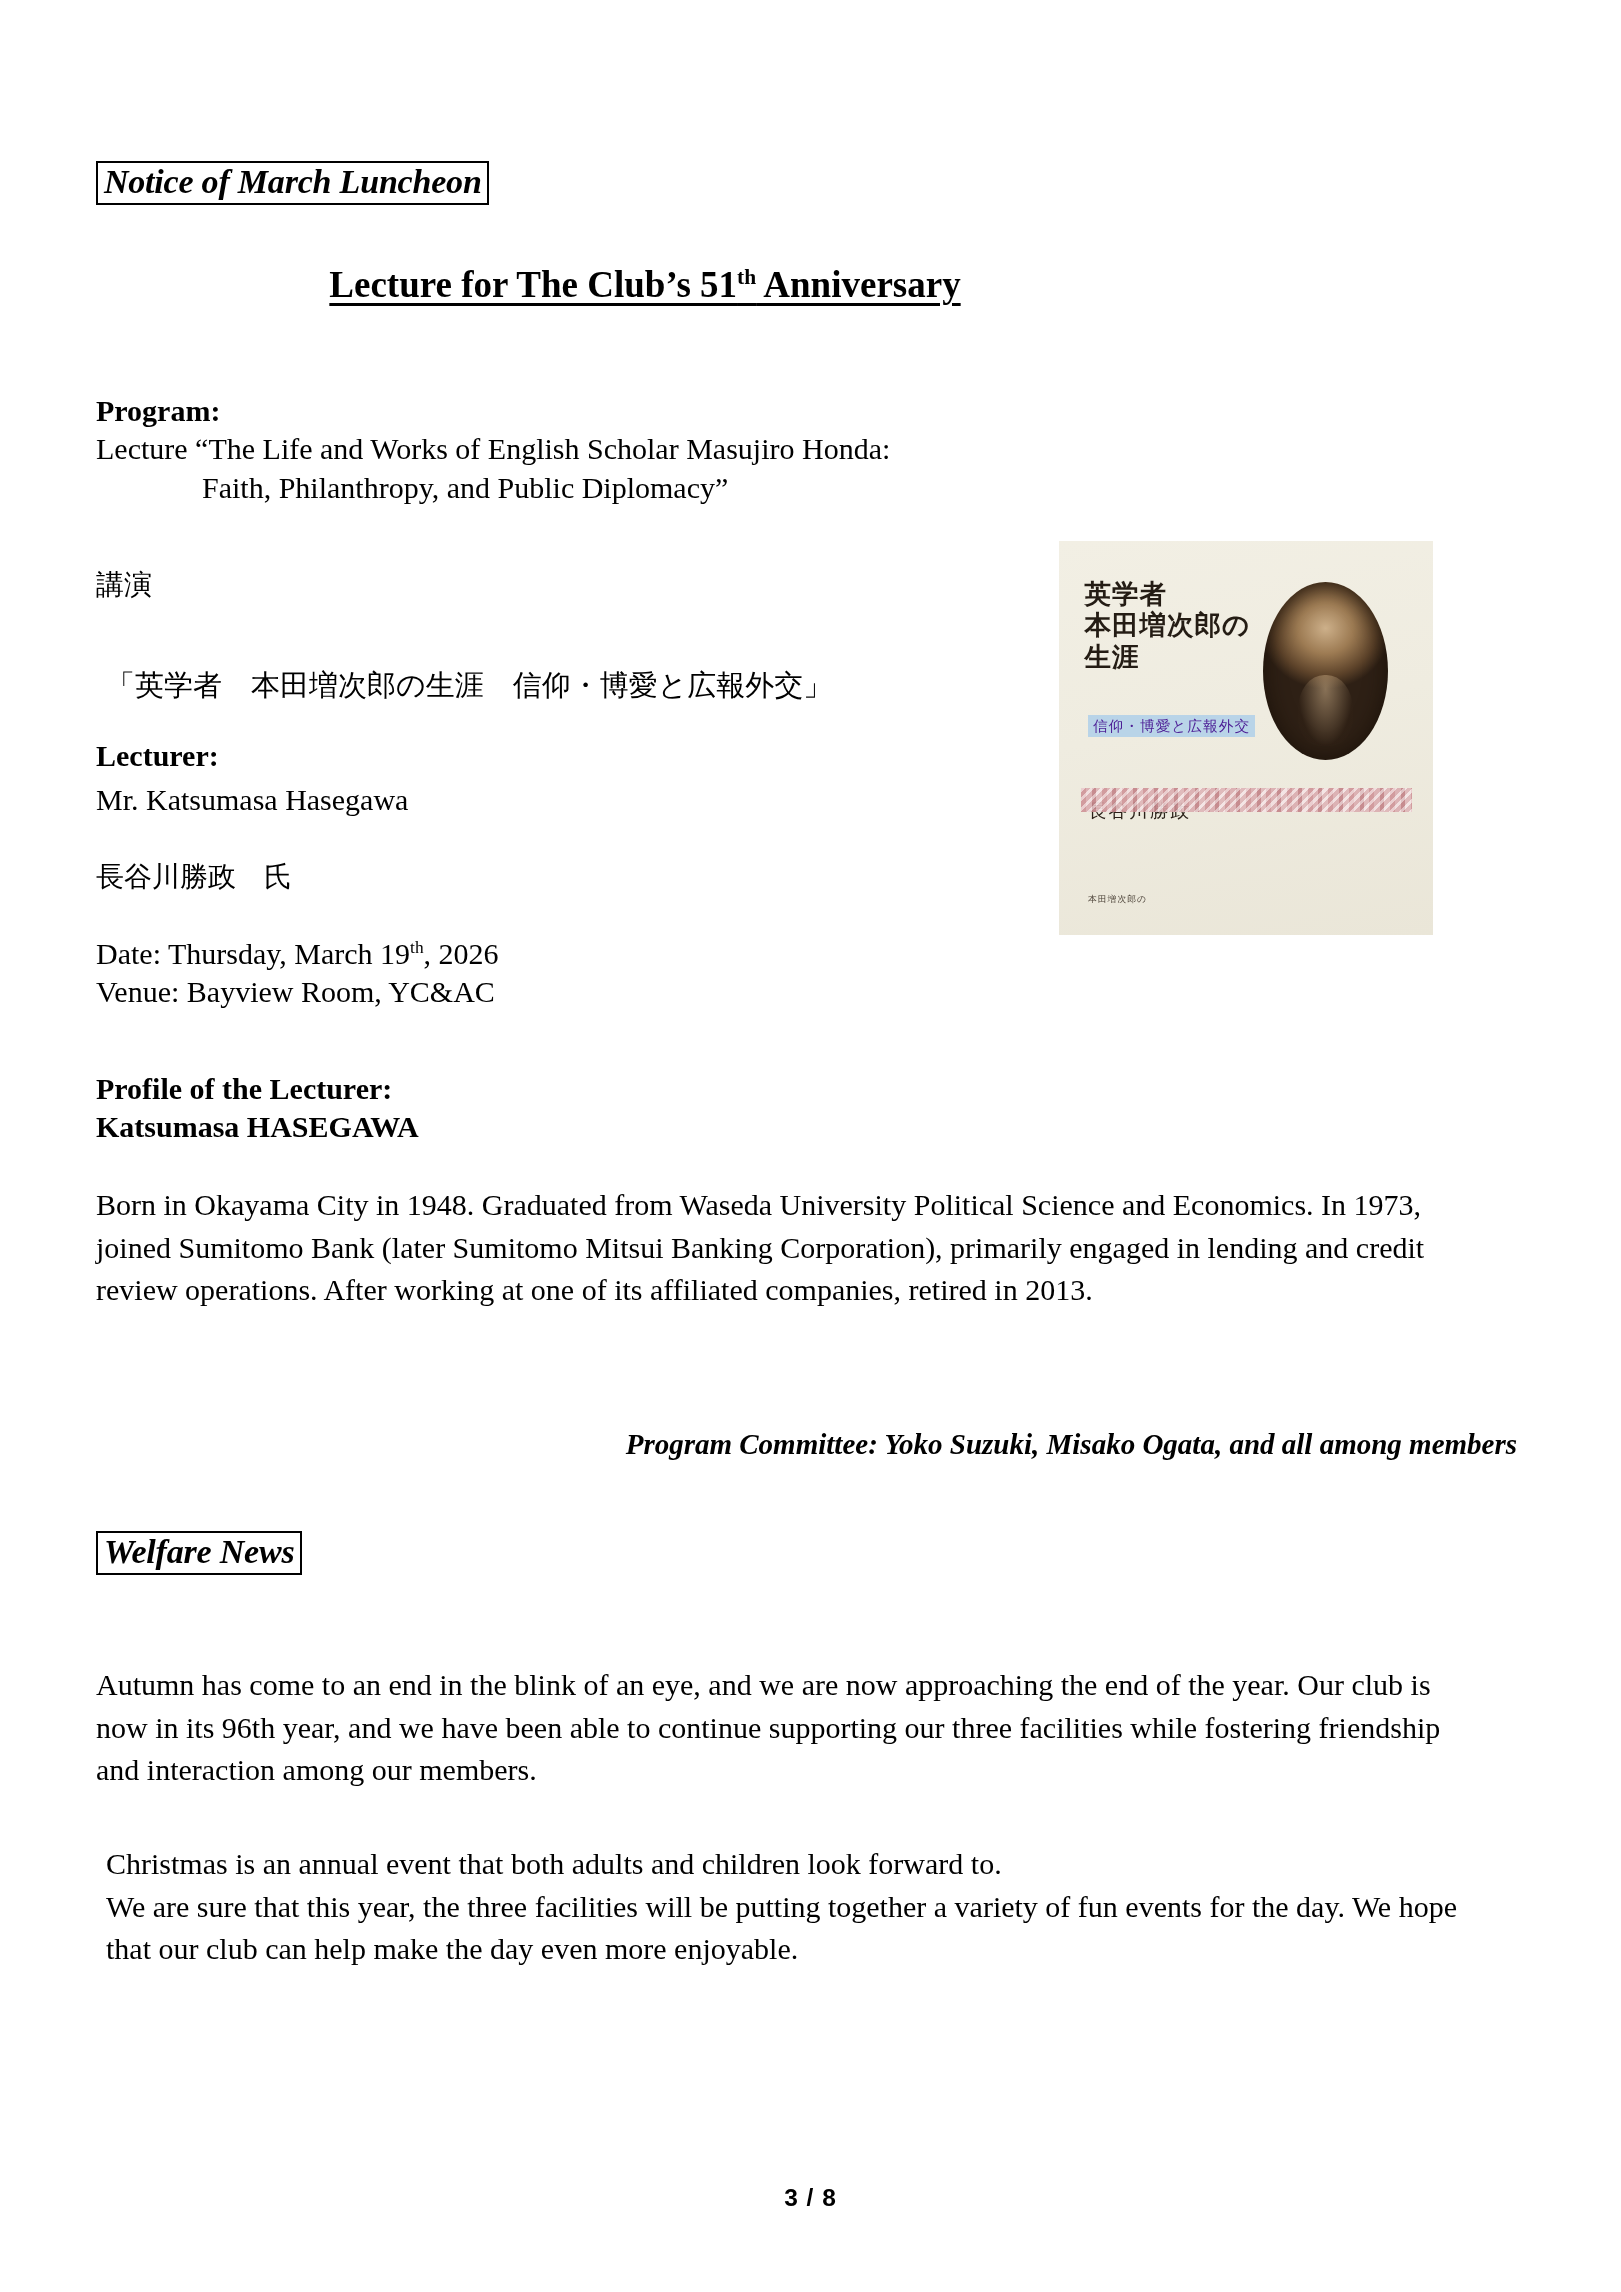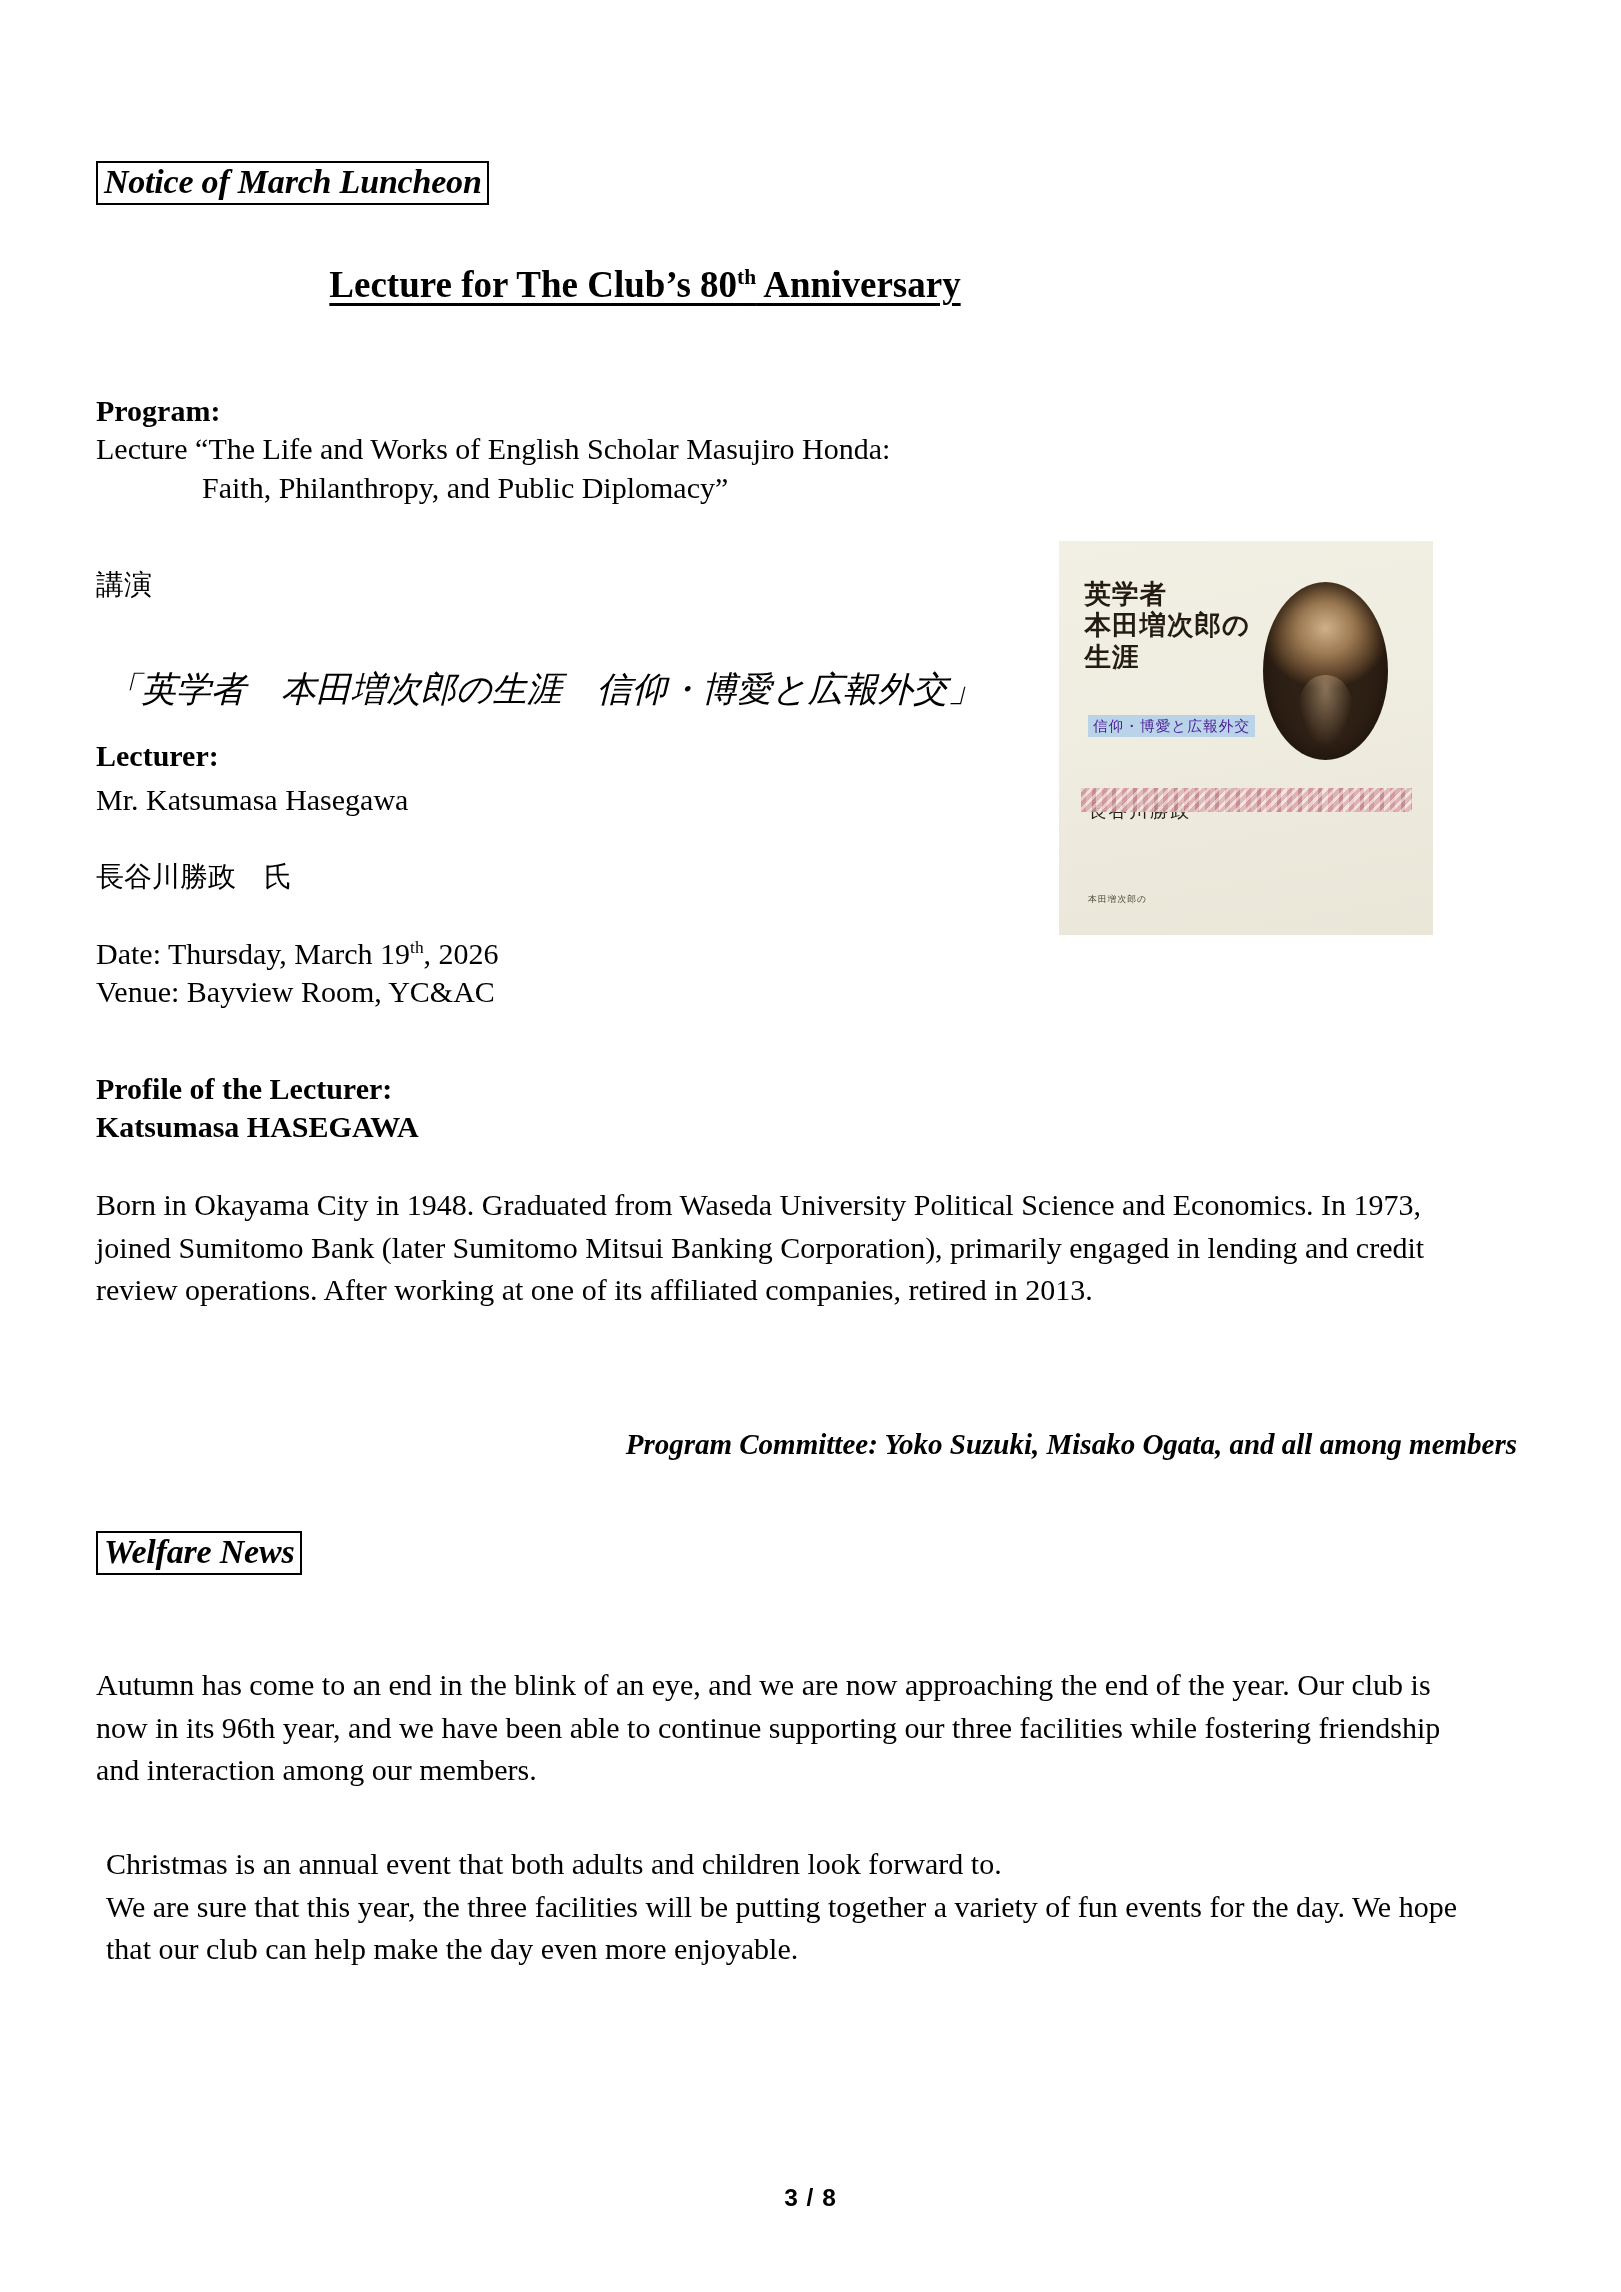--- a/index.html
+++ b/index.html
@@ -70,23 +70,22 @@
     line-height: 1.42;
     margin: 0;
   }
   .jp {
     font-family: "DejaVu Sans", "Liberation Sans", sans-serif;
     font-size: 28px;
     line-height: 1.3;
   }
   .jp-title {
     font-family: "DejaVu Sans", "Liberation Sans", sans-serif;
-    font-size: 35px;
+    font-size: 29px;
     line-height: 1.3;
-    font-style: italic;
   }
   .indent-1 { padding-left: 106px; }
 
   .committee {
     font-style: italic;
     font-weight: bold;
     font-size: 29px;
     text-align: right;
     line-height: 1.3;
   }
@@ -204,21 +203,21 @@
 </head>
 <body>
 
 <div class="page">
 
   <div style="position:absolute; left:96px; top:161px;">
     <span class="boxed-header">Notice of March Luncheon</span>
   </div>
 
   <div style="position:absolute; left:96px; top:265px; width:1098px;">
-    <div class="main-title"><span class="ul"><span>Lecture for The Club’s 80</span><sup>th</sup><span> Anniversary</span></span></div>
+    <div class="main-title"><span class="ul"><span>Lecture for The Club’s 51</span><sup>th</sup><span> Anniversary</span></span></div>
   </div>
 
   <div style="position:absolute; left:96px; top:392px; width:941px;">
     <div class="bold-label">Program:</div>
     <div class="body-line">Lecture “The Life and Works of English Scholar Masujiro Honda:</div>
     <div class="body-line indent-1">Faith, Philanthropy, and Public Diplomacy”</div>
   </div>
 
   <div style="position:absolute; left:96px; top:567px;">
     <div class="jp">講演</div>

